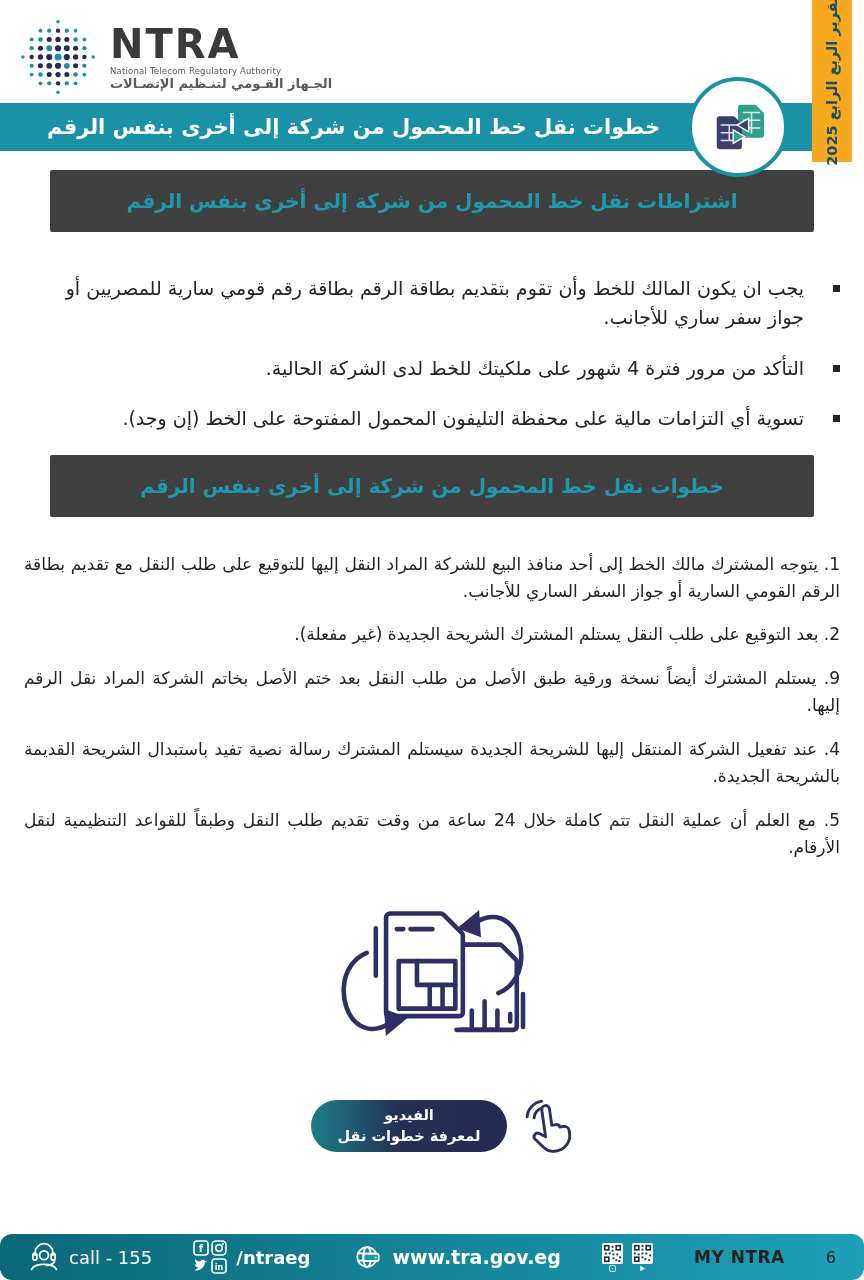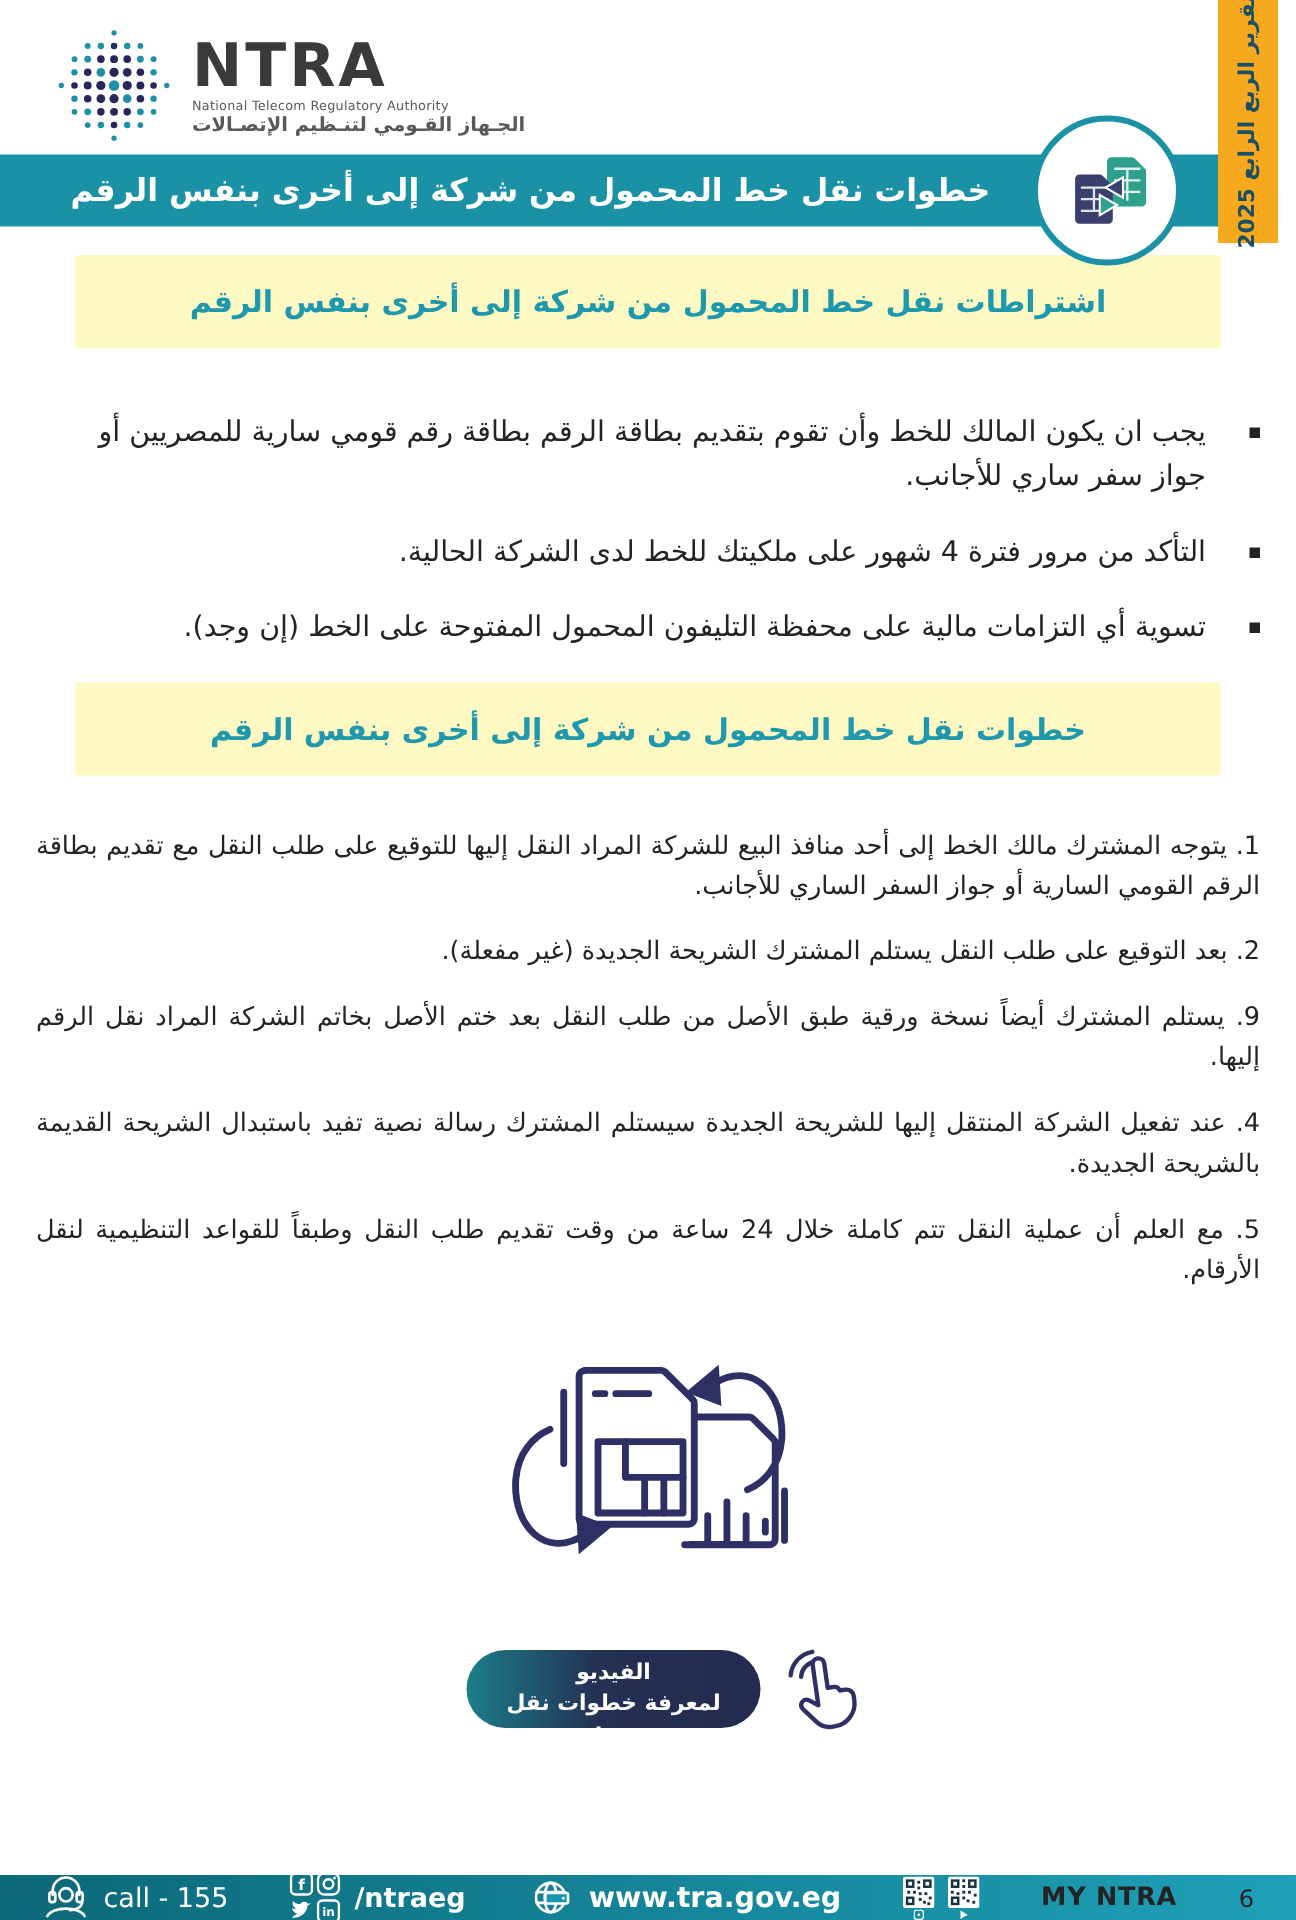--- a/index.html
+++ b/index.html
@@ -1,21 +1,21 @@
 <!DOCTYPE html>
 <html lang="ar"><head>
 <meta charset="utf-8">
 <style>
   html,body{margin:0;padding:0;}
   .page{
     width:864px;height:1280px;position:relative;overflow:hidden;background:#ffffff;
     font-family:"DejaVu Sans",sans-serif;color:#232323;
   }
   
-  .logo{position:absolute;top:14px;left:36px;display:flex;align-items:center;gap:10px;}
+  .logo{position:absolute;top:14px;left:18px;display:flex;align-items:center;gap:10px;}
   .logo svg{display:block;}
   .logo-text{display:flex;flex-direction:column;line-height:1;}
   .logo-name{font-size:40px;font-weight:700;color:#3a3a3c;letter-spacing:2px;}
   .logo-sub-en{font-size:8.5px;color:#58595b;margin-top:3px;letter-spacing:.2px;}
   .logo-sub-ar{font-size:13px;color:#58595b;margin-top:2px;direction:rtl;font-weight:bold;}
   
   .side-banner{position:absolute;top:0;right:12px;width:40px;height:162px;background:#F6A81F;z-index:6;}
   .side-banner .vtext{
     position:absolute;width:162px;height:40px;left:-61px;top:61px;transform:rotate(-90deg);
     display:flex;align-items:center;justify-content:center;
@@ -27,21 +27,21 @@
     display:flex;align-items:center;justify-content:center;padding-right:175px;padding-left:30px;box-sizing:border-box;z-index:2;
   }
   .title-bar .title{color:#ffffff;font-size:21px;font-weight:700;direction:rtl;white-space:nowrap;}
   .title-circle{
     position:absolute;top:77px;left:688px;width:92px;height:92px;border-radius:50%;
     background:#ffffff;border:4px solid #1B91A6;display:flex;align-items:center;justify-content:center;z-index:3;
   }
   
   .content{position:relative;direction:rtl;}
   .gray-box{
-    margin:0 50px;height:62px;background:#fef9c3;border-radius:2px;
+    margin:0 50px;height:62px;background:#404040;border-radius:2px;
     display:flex;align-items:center;justify-content:center;
   }
   .gray-box .gb-text{color:#1E98AC;font-size:20px;font-weight:700;}
   .box1{margin-top:170px;}
   .bullets{margin:42px 24px 0;}
   .bullet-row{display:flex;gap:29px;margin-bottom:21px;}
   .bullet-marker{flex:0 0 auto;width:7px;height:7px;background:#232323;margin-top:11px;}
   .bullet-text{font-size:19px;line-height:1.55;color:#232323;}
   .box2{margin-top:16px;}
   .steps{margin:34px 24px 0;}
@@ -51,24 +51,24 @@
   
   .video-row{display:flex;align-items:center;justify-content:center;margin-top:26px;transform:translateX(12px);direction:ltr;gap:8px;}
   .video-button{
     width:196px;height:52px;border-radius:26px;border:none;cursor:pointer;
     background:linear-gradient(90deg,#1C7E89 0%,#243054 45%,#242A50 100%);
     color:#ffffff;font-family:"DejaVu Sans",sans-serif;font-size:14.5px;font-weight:700;line-height:1.45;direction:rtl;
     display:flex;flex-direction:column;align-items:center;justify-content:center;
   }
   
   .footer{
-    position:absolute;bottom:0;left:0;width:864px;height:30px;
+    position:absolute;bottom:0;left:0;width:864px;height:46px;
     background:linear-gradient(90deg,#0B6878 0%,#1FA0B8 100%);
     display:flex;align-items:center;justify-content:space-between;
-    padding:0 28px;box-sizing:border-box;direction:ltr;z-index:4;
+    padding:0 28px;box-sizing:border-box;direction:ltr;z-index:4;border-radius:12px;
   }
   .f-group{display:flex;align-items:center;gap:9px;color:#ffffff;}
   .f-call{font-size:18px;font-weight:500;}
   .f-handle{font-size:18px;font-weight:700;}
   .f-web{font-size:19px;font-weight:700;}
   .f-app{font-size:17px;font-weight:700;letter-spacing:.5px;}
   .f-page{font-size:16px;font-weight:500;}
   .social-grid{display:grid;grid-template-columns:16px 16px;grid-auto-rows:16px;gap:2px;}
   .qr-col{display:flex;flex-direction:column;align-items:center;gap:1px;}
 </style>

